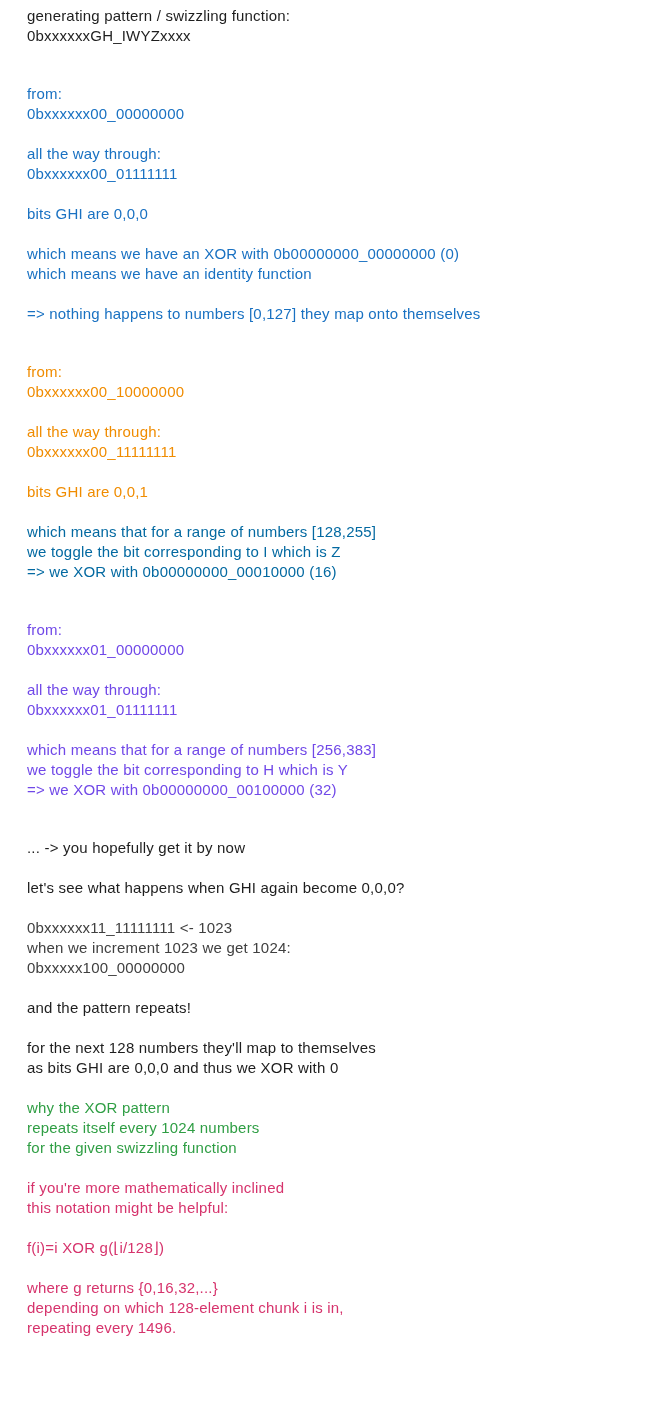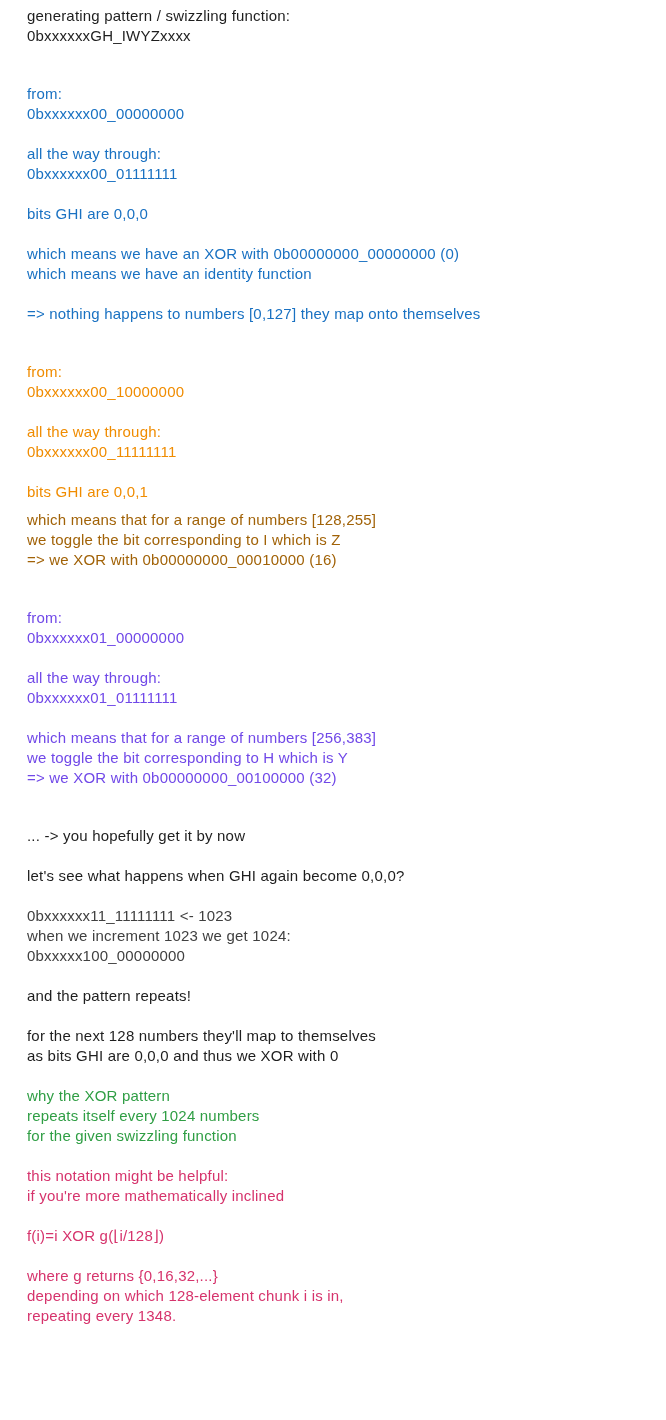--- a/index.html
+++ b/index.html
@@ -60,21 +60,21 @@
       <div class="line">from:</div>
       <div class="line">0bxxxxxx00_10000000</div>
     </div>
     <div class="block" style="margin-top: 20px; color: rgb(240, 140, 0);">
       <div class="line">all the way through:</div>
       <div class="line">0bxxxxxx00_11111111</div>
     </div>
     <div class="block" style="margin-top: 20px; color: rgb(240, 140, 0);">
       <div class="line">bits GHI are 0,0,1</div>
     </div>
-    <div class="block" style="margin-top: 8px; color: #a16207;">
+    <div class="block" style="margin-top: 20px; color: #0369a1;">
       <div class="line">which means that for a range of numbers [128,255]</div>
       <div class="line">we toggle the bit corresponding to I which is Z</div>
       <div class="line">=&gt; we XOR with 0b00000000_00010000 (16)</div>
     </div>
     <div class="block" style="margin-top: 38px; color: rgb(112, 72, 232);">
       <div class="line">from:</div>
       <div class="line">0bxxxxxx01_00000000</div>
     </div>
     <div class="block" style="margin-top: 20px; color: rgb(112, 72, 232);">
       <div class="line">all the way through:</div>
@@ -102,24 +102,24 @@
     <div class="block" style="margin-top: 20px; color: rgb(30, 30, 30);">
       <div class="line">for the next 128 numbers they'll map to themselves</div>
       <div class="line">as bits GHI are 0,0,0 and thus we XOR with 0</div>
     </div>
     <div class="block" style="margin-top: 20px; color: rgb(47, 158, 68);">
       <div class="line">why the XOR pattern</div>
       <div class="line">repeats itself every 1024 numbers</div>
       <div class="line">for the given swizzling function</div>
     </div>
     <div class="block" style="margin-top: 20px; color: rgb(214, 51, 108);">
+      <div class="line">if you're more mathematically inclined</div>
       <div class="line">this notation might be helpful:</div>
-      <div class="line">if you're more mathematically inclined</div>
     </div>
     <div class="block" style="margin-top: 20px; color: rgb(214, 51, 108);">
       <div class="line">f(i)=i XOR g(⌊i/128⌋)</div>
     </div>
     <div class="block" style="margin-top: 20px; color: rgb(214, 51, 108);">
       <div class="line">where g returns {0,16,32,...}</div>
       <div class="line">depending on which 128-element chunk i is in,</div>
-      <div class="line">repeating every 1348.</div>
+      <div class="line">repeating every 1496.</div>
     </div>
   </div>
 
 </body></html>

